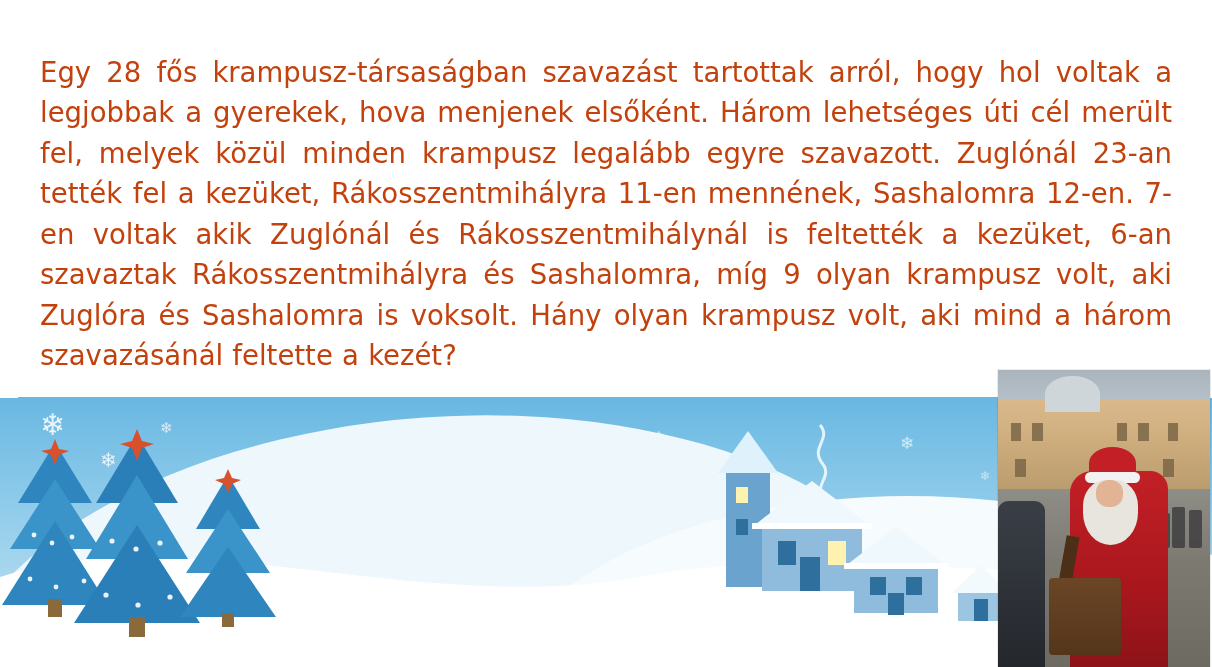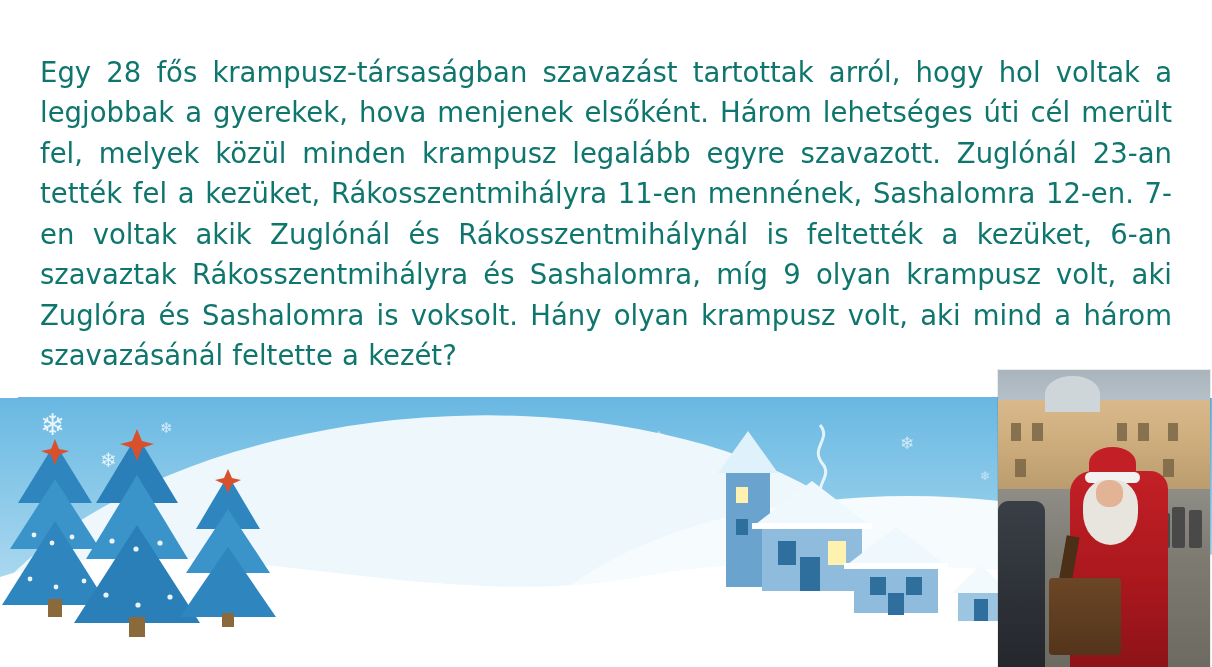--- a/index.html
+++ b/index.html
@@ -127,21 +127,21 @@
     width: 1176px;
     background: #ffffff;
     padding: 14px 22px 22px 22px;
     box-sizing: border-box;
   }
   #problem-text {
     margin: 0;
     font-family: "DejaVu Sans", sans-serif;
     font-size: 27.5px;
     line-height: 1.47;
-    color: #0f766e;
+    color: #c2410c;
     text-align: justify;
     text-justify: inter-word;
     word-spacing: 0.5px;
   }
 
   
   #photo {
     position: absolute;
     right: 2px;
     bottom: 0px;

